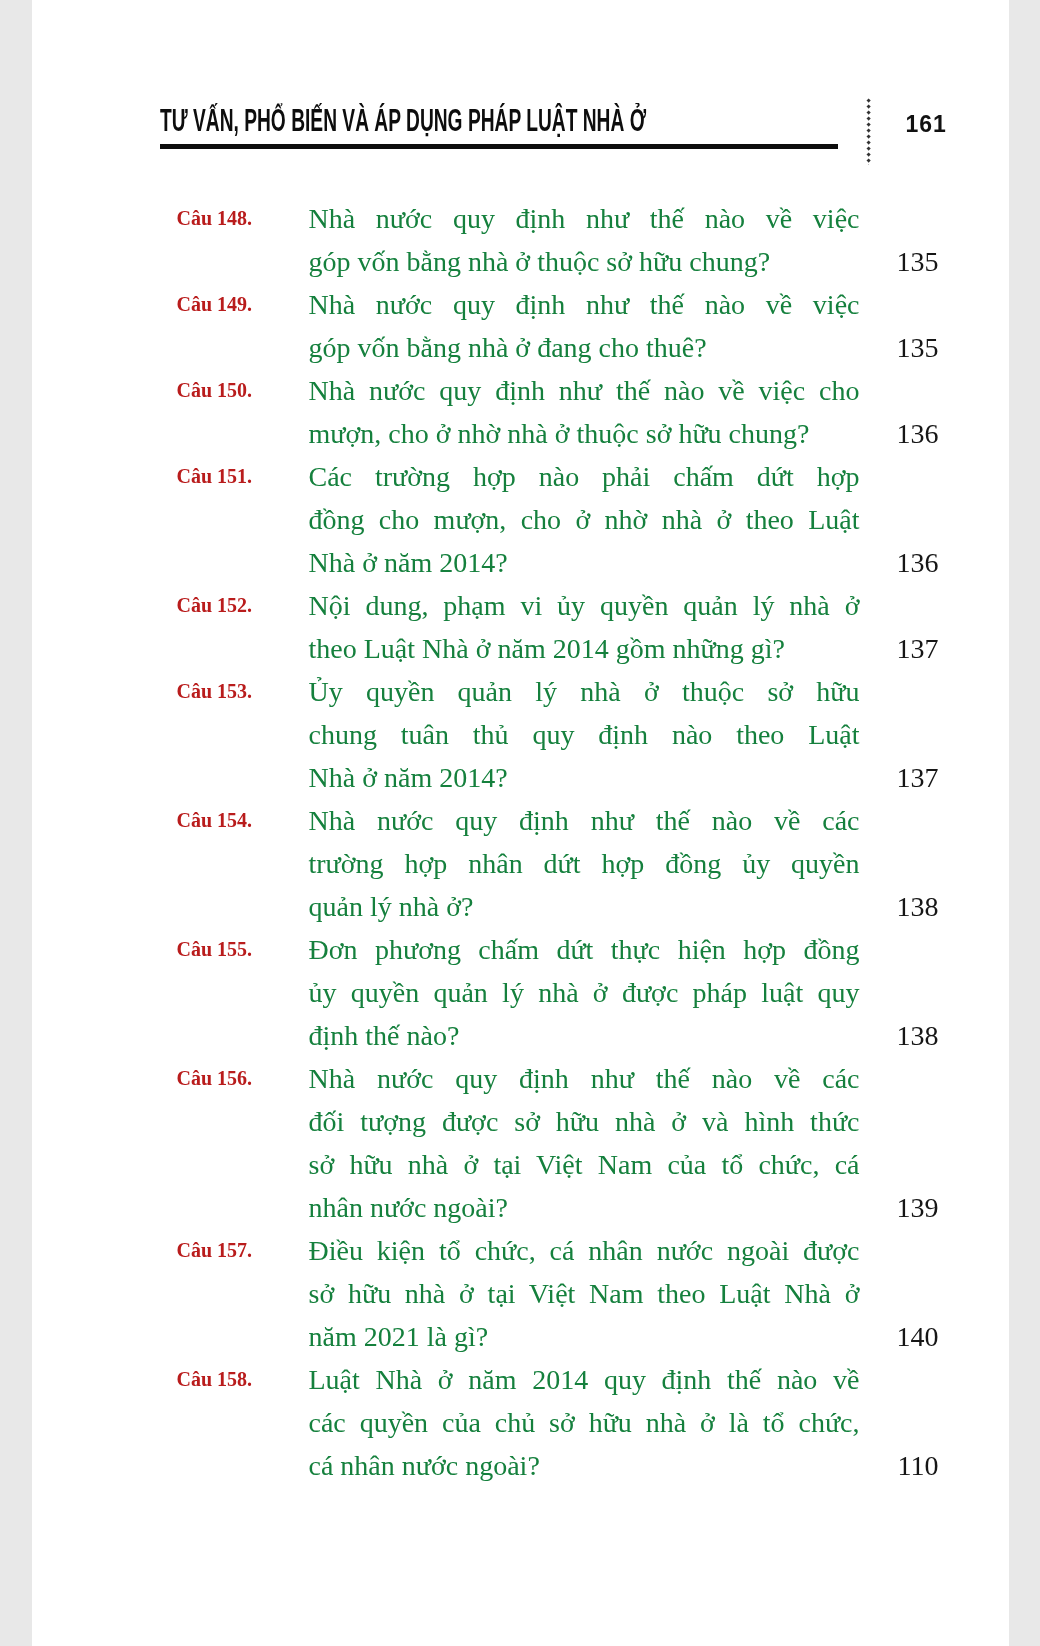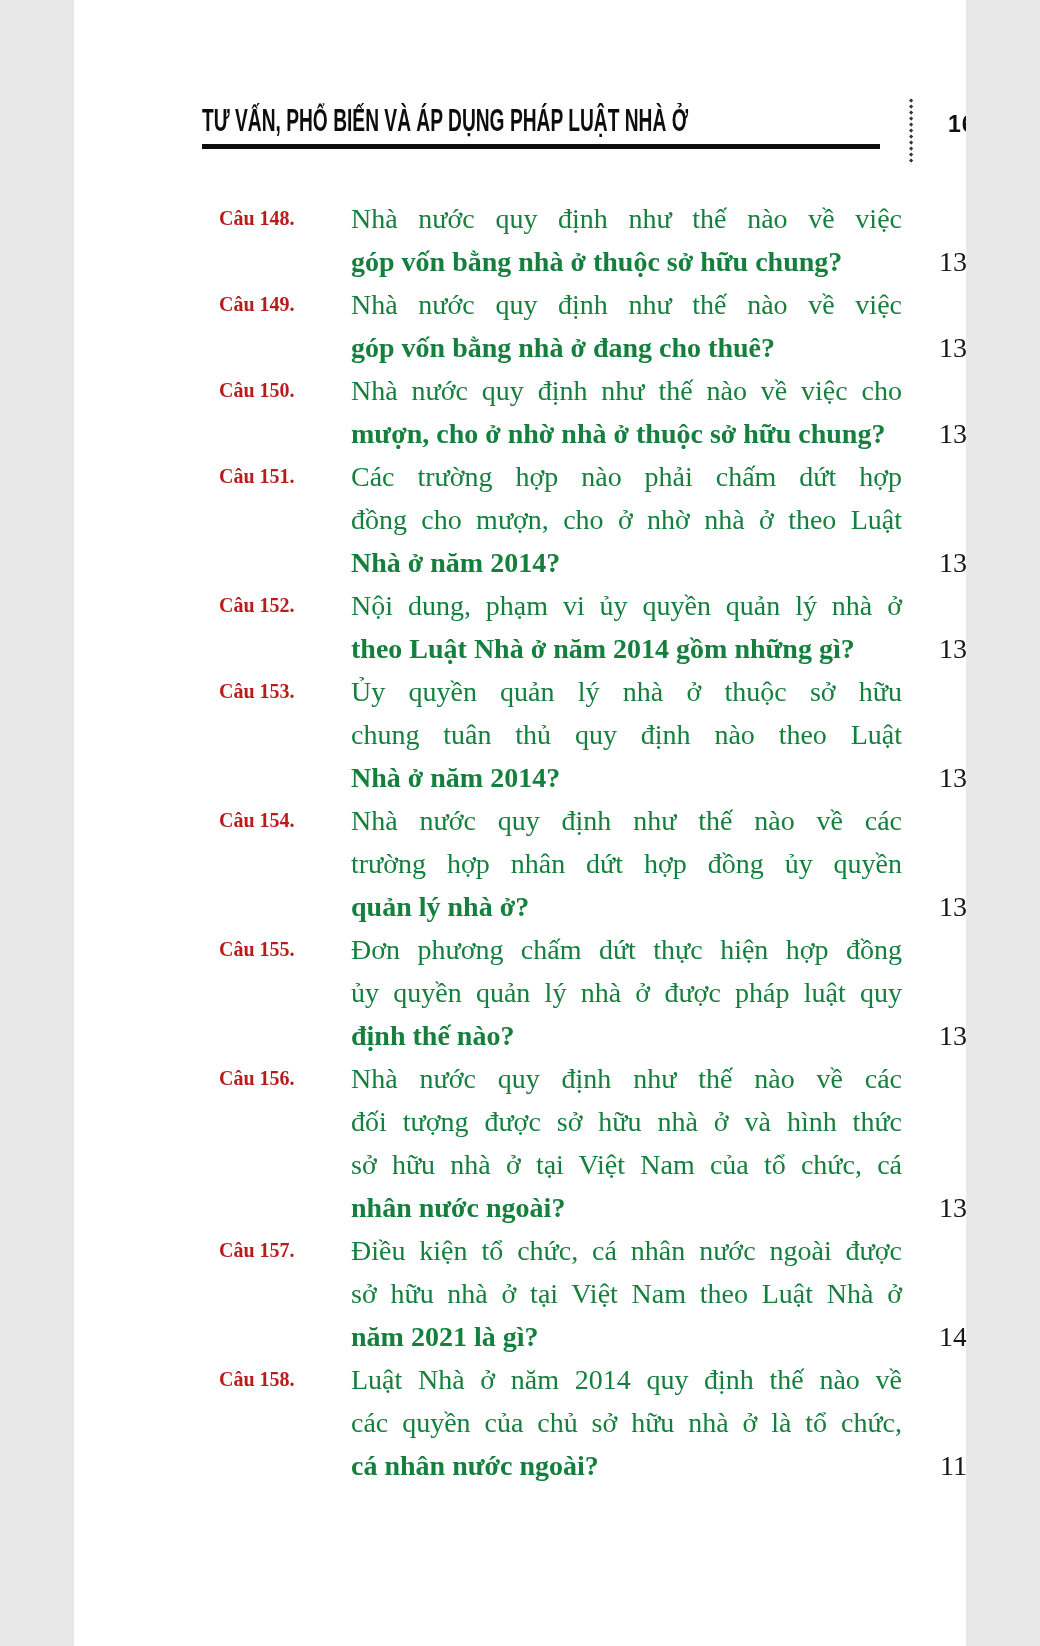--- a/index.html
+++ b/index.html
@@ -1,18 +1,18 @@
 <!DOCTYPE html>
 <html><head>
 <meta charset="utf-8">
 <style>
   html,body { margin:0; padding:0; background:#e8e8e8; }
   .page {
     position:relative;
-    width:892px; height:1646px;
+    width:977px; height:1646px;
     margin:0 auto;
     background:#ffffff;
     color:#141414;
     font-family:"Liberation Serif", serif;
     overflow:hidden;
   }
 
   
   .running-header { position:absolute; left:0; top:0; width:1040px; height:180px; }
   .rh-title {
@@ -48,21 +48,21 @@
   .entry-label {
     flex:none; width:132px;
     font-weight:bold; font-size:20px; line-height:43px;
     white-space:nowrap; color:#b91c1c;
   }
   .entry-text {
     width:551px; flex:none;
     font-size:28px; line-height:43px; color:#15803d;
   }
   .entry-text .line { text-align:justify; text-align-last:justify; }
-  .entry-text .line.last { text-align-last:left;font-weight:bold; }
+  .entry-text .line.last { text-align-last:left; }
   .entry-page {
     position:absolute; right:0; bottom:0;
     font-size:28px; line-height:43px; color:#161616;
   }
 </style>
 </head>
 <body>
 
 <div class="page">
 

